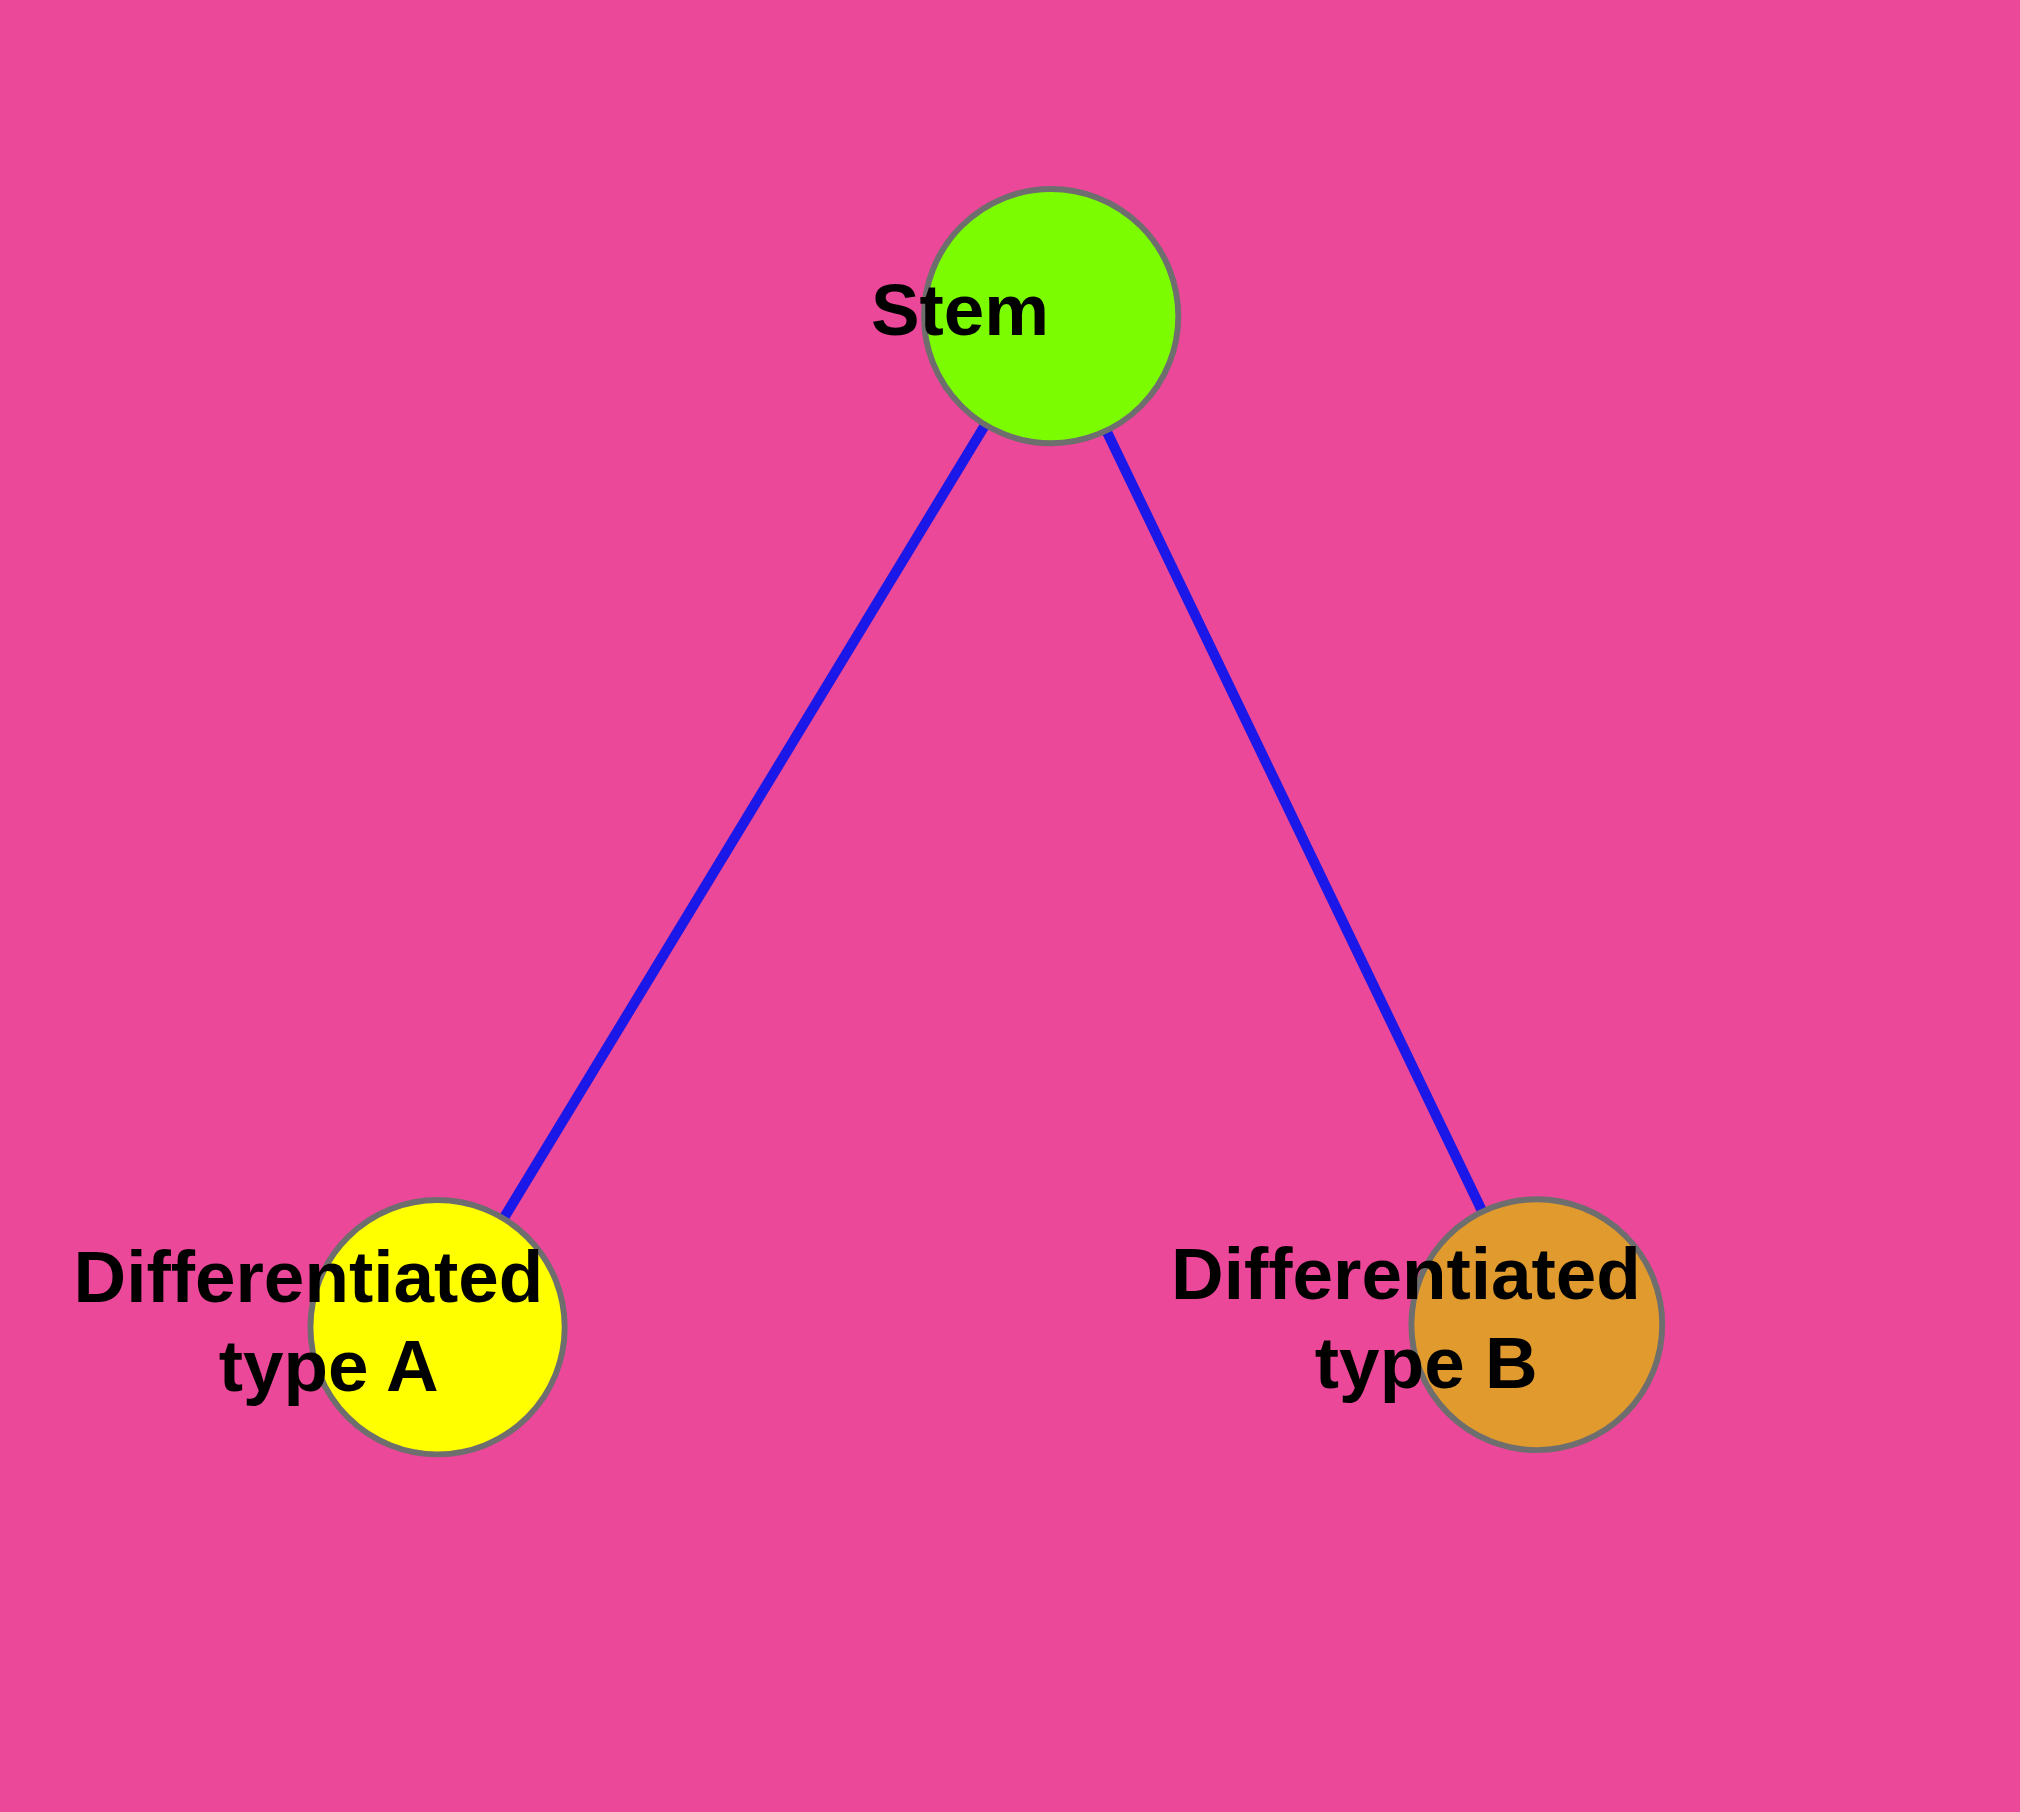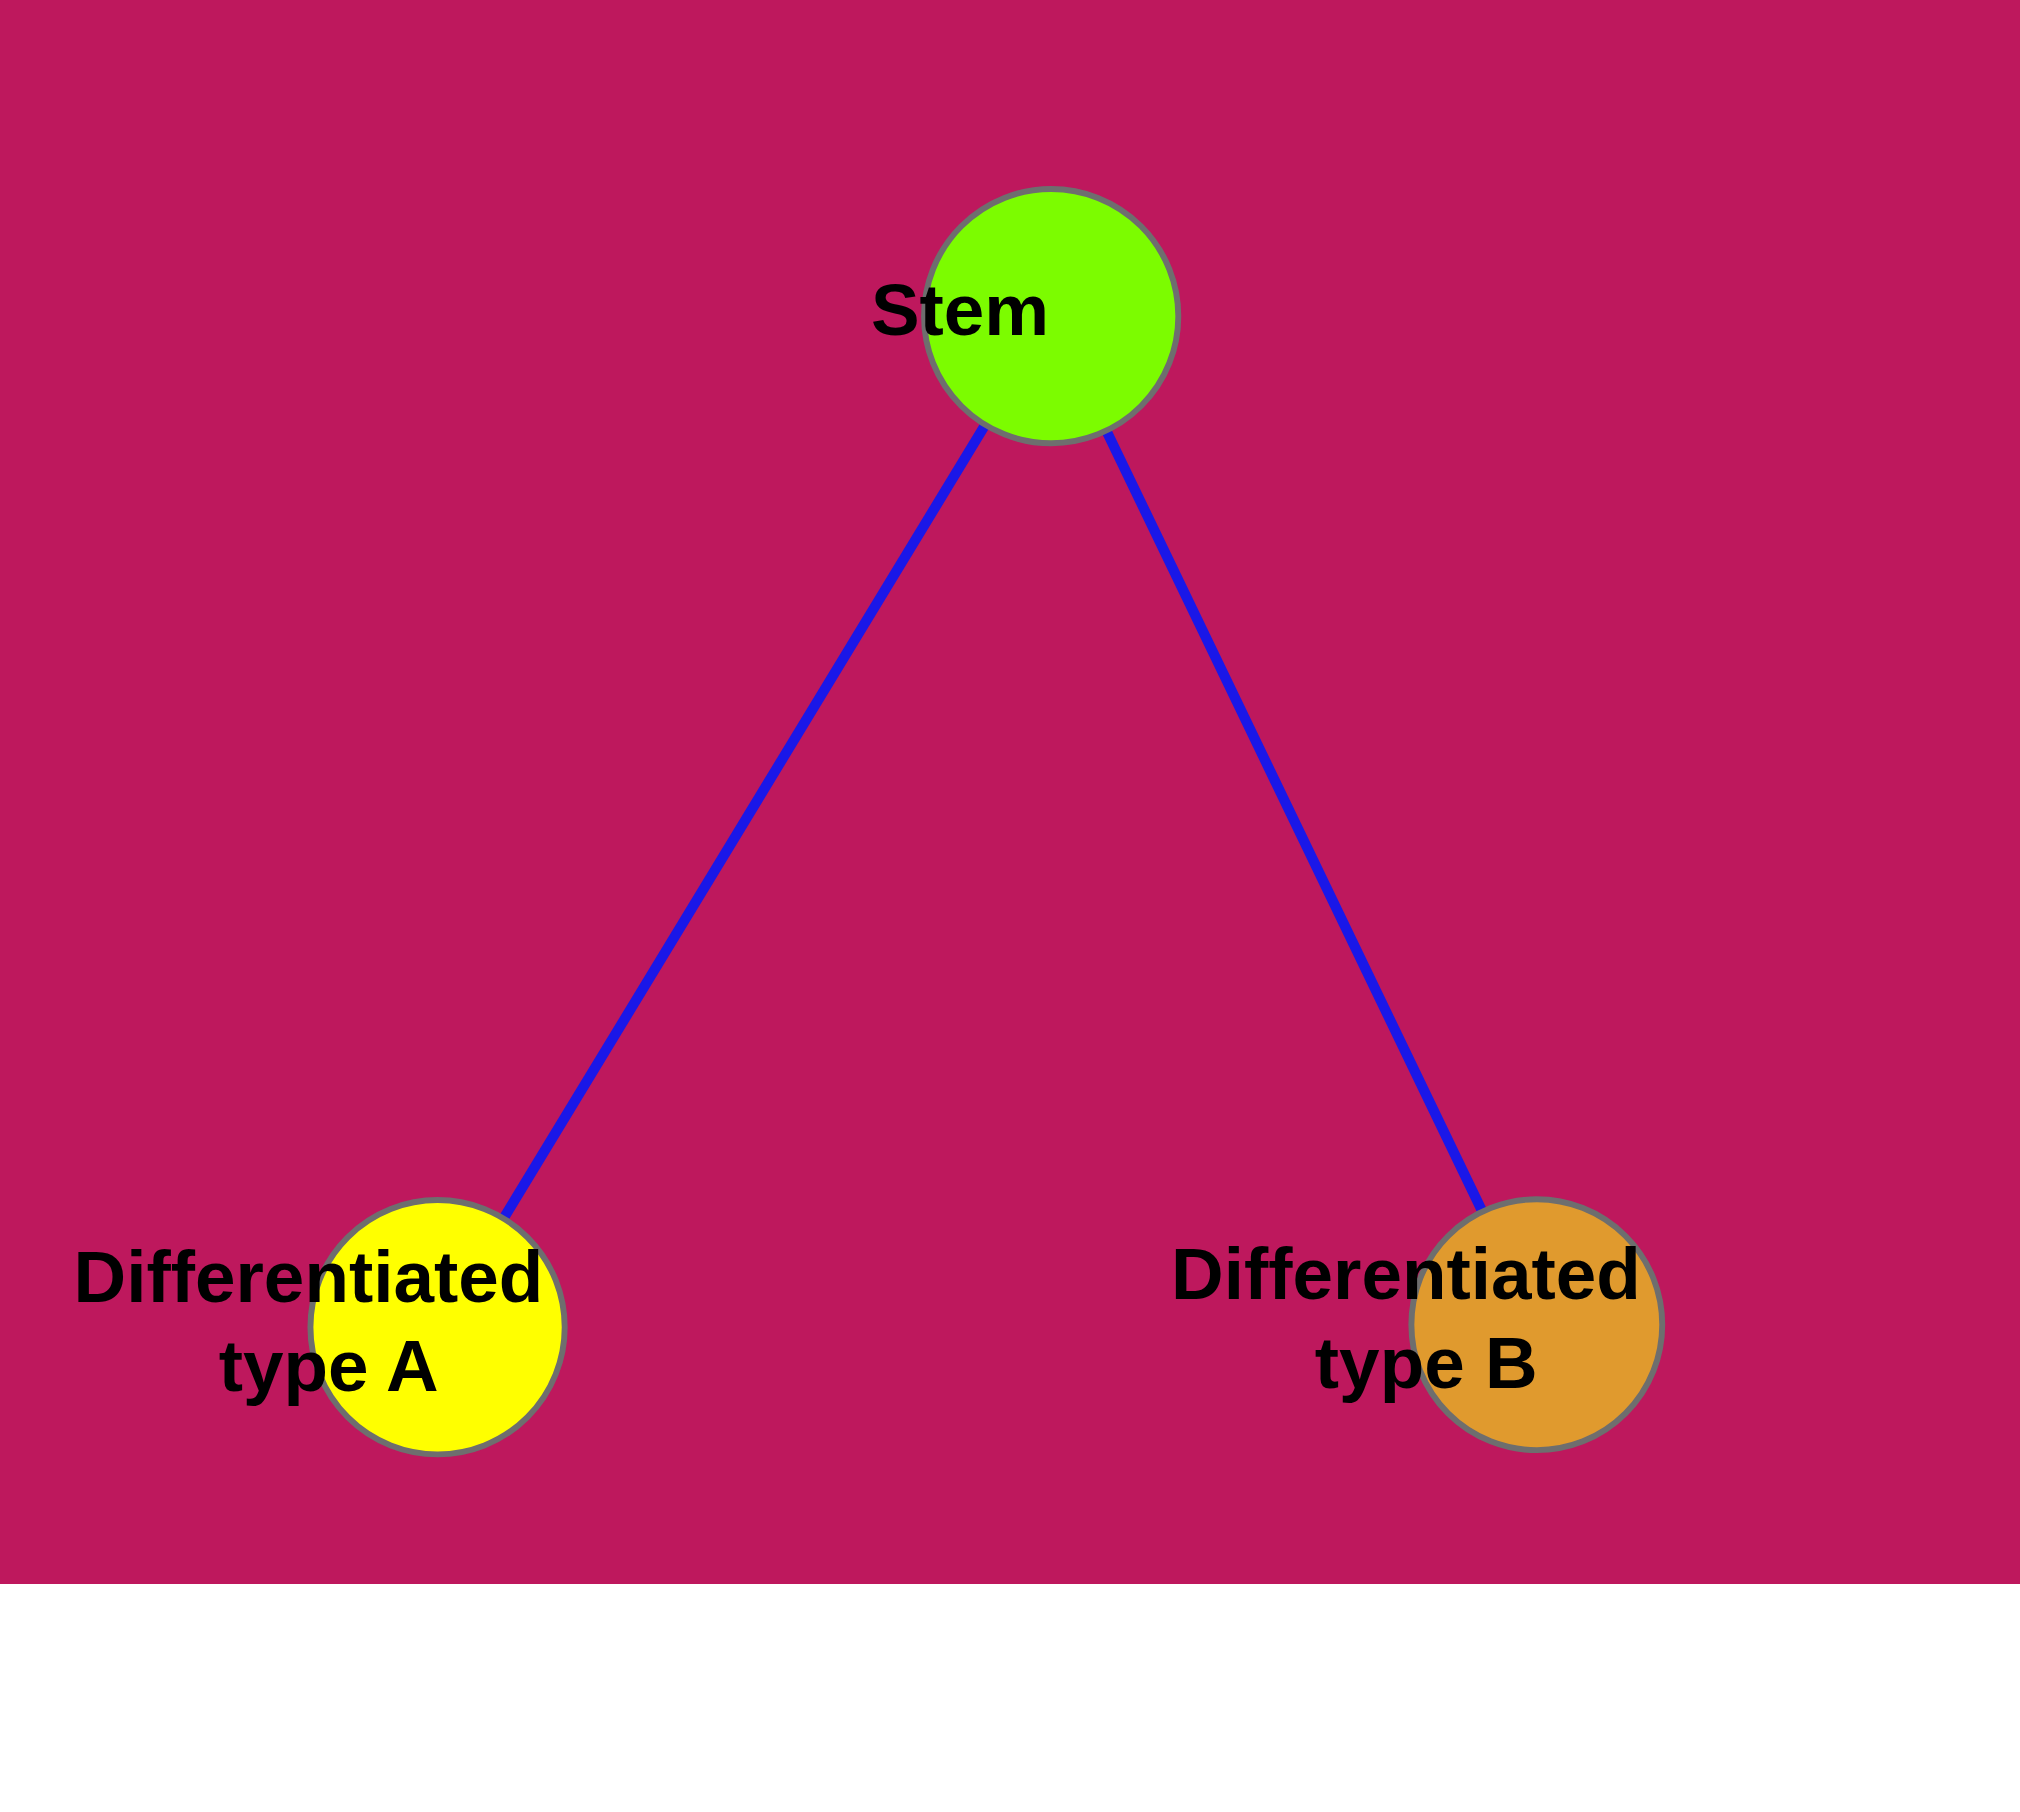--- a/index.html
+++ b/index.html
@@ -29,21 +29,21 @@
     font-weight: bold;
     fill: #000000;
     text-anchor: middle;
     dominant-baseline: middle;
     white-space: pre;
   }
 </style>
 </head>
 <body>
 
-<div id="canvas" style="width: 2021px; height: 1584px; background: #be185d;">
+<div id="canvas" style="width: 2021px; height: 1812px; background: #ec4899;">
   <svg id="graph-svg" viewBox="0 0 2384 2138">
 
     <g>
       <line class="graph-edge" x1="1240" y1="373" x2="516" y2="1566" stroke="#1a17e8" stroke-width="12" stroke-linecap="butt"></line>
       <line class="graph-edge" x1="1240" y1="373" x2="1813" y2="1563" stroke="#1a17e8" stroke-width="12" stroke-linecap="butt"></line>
     </g>
 
     <g>
 
       <g>

